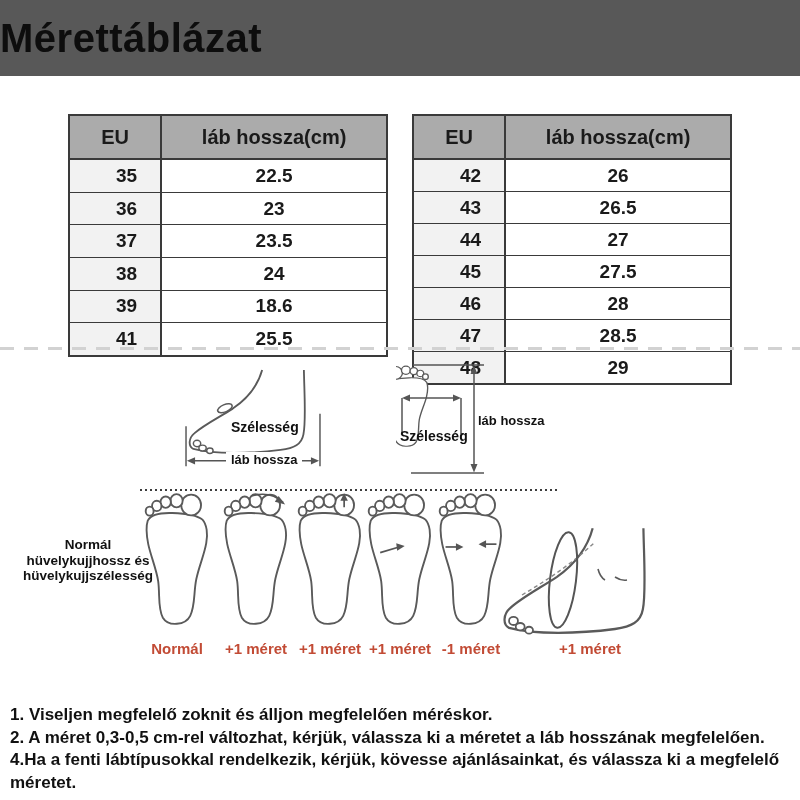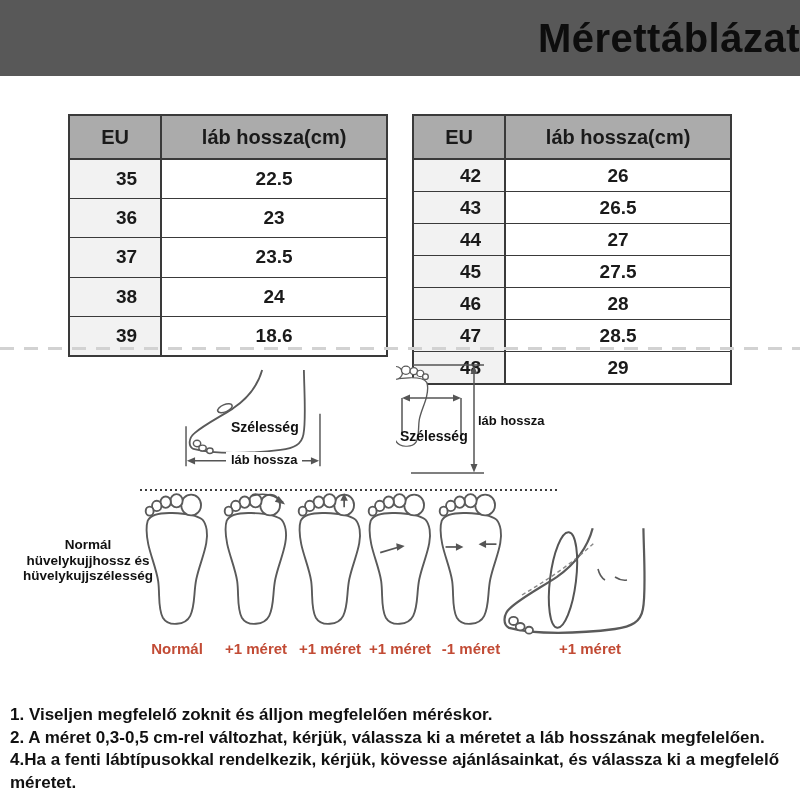--- a/index.html
+++ b/index.html
@@ -1,21 +1,21 @@
 <!DOCTYPE html>
 <html><head>
 <meta charset="utf-8">
 <style>
   html,body{margin:0;padding:0;background:#fff;}
   .page{position:relative;width:800px;height:800px;background:#fff;overflow:hidden;
         font-family:"Liberation Sans", sans-serif;}
 
   
   .banner{position:absolute;left:0;top:0;width:800px;height:76px;background:#585858;}
-  .banner h1{margin:0;height:76px;line-height:76px;text-align:right;
+  .banner h1{margin:0;height:76px;line-height:76px;text-align:left;
              font-size:40px;font-weight:bold;color:#0d0d0d;letter-spacing:.5px;}
 
   
   .size-table{position:absolute;width:320px;height:243px;border-collapse:collapse;
               table-layout:fixed;text-align:center;font-weight:bold;color:#1a1a1a;
               border:2px solid #3a3a3a;margin-top:22px;}
   .t-left{left:68px;top:92px;}
   .t-right{left:412px;top:92px;}
   .size-table th{background:#ababab;height:40px;font-size:20px;border:2px solid #3a3a3a;}
   .size-table td{background:#ffffff;height:29px;font-size:19px;border:1px solid #3a3a3a;}
@@ -104,20 +104,24 @@
           <td>23.5</td>
         </tr>
       <tr>
           <td class="eu">38</td>
           <td>24</td>
         </tr>
       <tr>
           <td class="eu">39</td>
           <td>18.6</td>
         </tr>
+      <tr>
+          <td class="eu">41</td>
+          <td>25.5</td>
+        </tr>
     </tbody>
   </table>
 
   <table class="size-table t-right">
     <colgroup>
         <col style="width:29%">
         <col>
       </colgroup>
     <thead>
       <tr>

